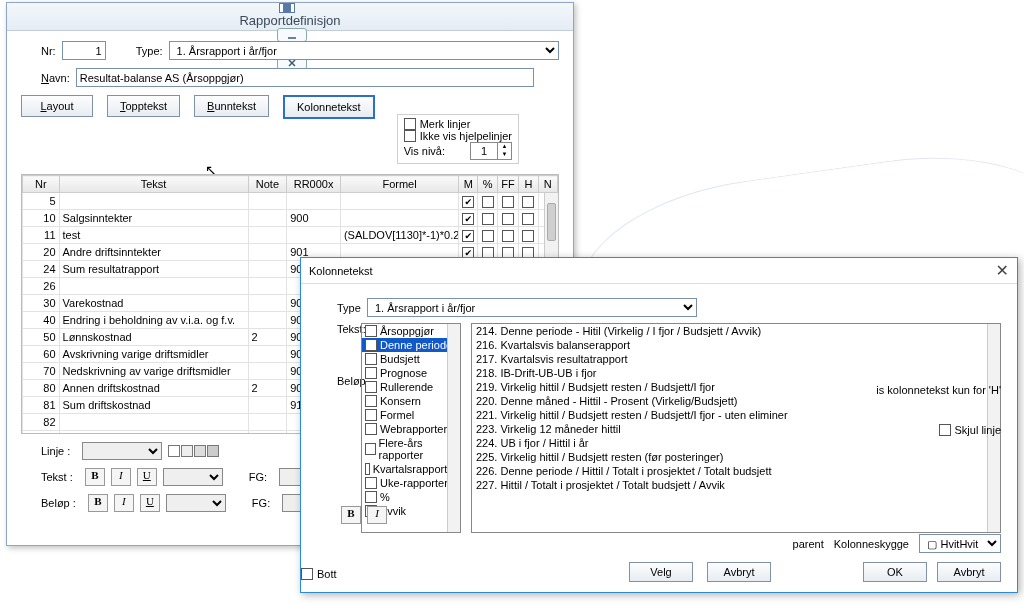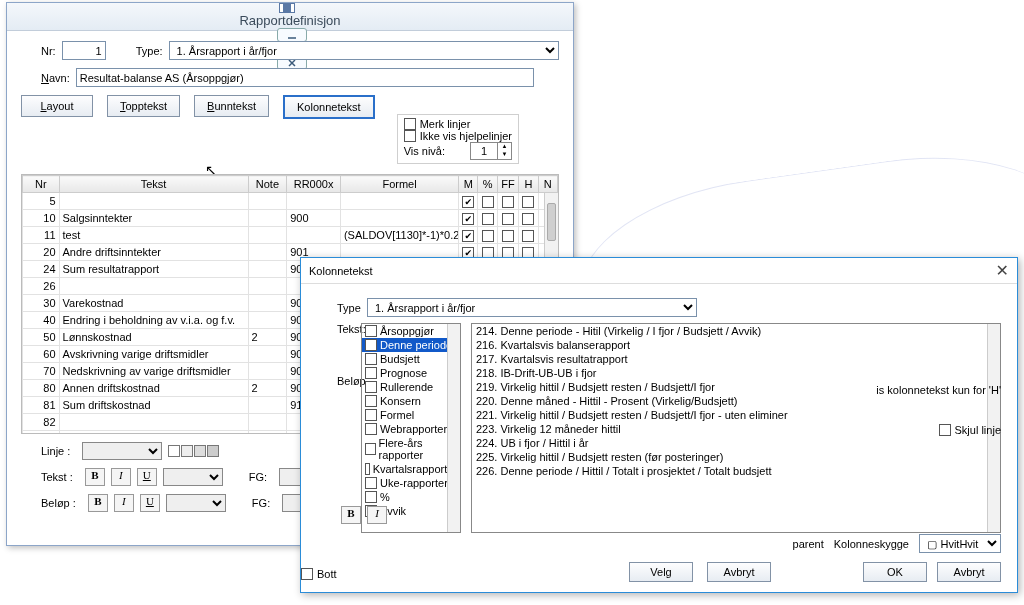--- a/index.html
+++ b/index.html
@@ -491,20 +491,21 @@
               <div class="item">216. Kvartalsvis balanserapport</div>
               <div class="item">217. Kvartalsvis resultatrapport</div>
               <div class="item">218. IB-Drift-UB-UB i fjor</div>
               <div class="item">219.  Virkelig hittil / Budsjett resten / Budsjett/I fjor</div>
               <div class="item">220. Denne måned - Hittil - Prosent (Virkelig/Budsjett)</div>
               <div class="item">221.  Virkelig hittil / Budsjett resten / Budsjett/I fjor - uten eliminer</div>
               <div class="item">223.  Virkelig 12 måneder hittil</div>
               <div class="item">224. UB i fjor / Hittil i år</div>
               <div class="item">225.  Virkelig hittil / Budsjett resten (før posteringer)</div>
               <div class="item">226.  Denne periode / Hittil / Totalt i prosjektet / Totalt budsjett</div>
+              <div class="item">227.  Hittil / Totalt i prosjektet / Totalt budsjett / Avvik</div>
             </div>
           <div class="sb"></div>
         </div>
       </div>
     </div>
 
     <div class="underrow">
       <span style="width:34px"></span>
       <span class="fmtbtn">B</span>
       <span class="fmtbtn i">I</span>

